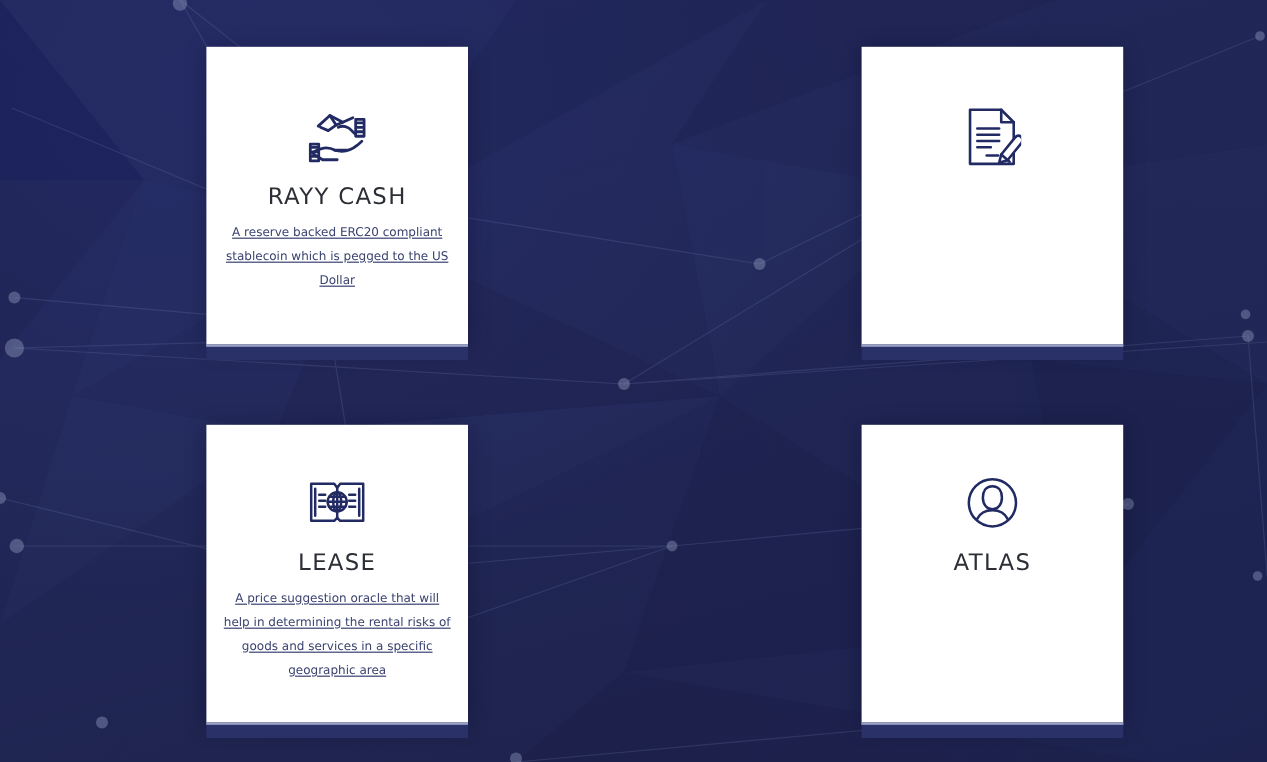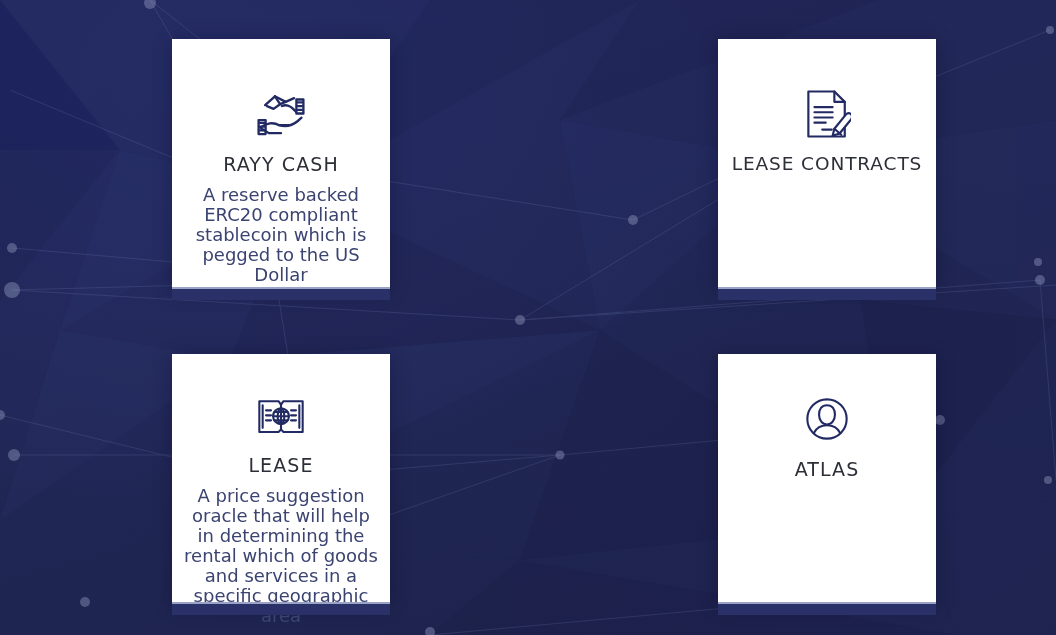--- a/index.html
+++ b/index.html
@@ -94,25 +94,26 @@
     letter-spacing: 1.1px;
     color: #2c2f36;
     font-weight: 400;
     text-align: center;
     white-space: nowrap;
   }
   .card-title.small { font-size: 18.5px; letter-spacing: 0.9px; }
 
   .card-desc {
     margin-top: 10px;
-    font-size: 18px;
+    font-size: 10px;
     line-height: 20px;
     color: #3b4370;
     text-align: center;
     max-width: 196px;
+    text-decoration: underline;
   }
 </style>
 </head>
 <body>
 
 <div id="stage">
 
   <svg id="bg-poly" viewBox="0 0 1056 635" preserveAspectRatio="none">
     <g fill="#ffffff" opacity="0.030">
       <polygon points="0,0 210,0 120,150"></polygon>
@@ -230,38 +231,37 @@
       <div class="icon-wrap">
         <svg viewBox="0 0 110 120" width="48" height="52">
           <path d="M12 8 H72 L96 32 V112 H12 Z"></path>
           <path d="M72 8 V32 H96"></path>
           <path d="M26 44 h42 M26 56 h42 M26 68 h42 M26 80 h26"></path>
           <path d="M44 96 h22"></path>
           <path d="M72 94 L98 62 Q104 55, 110 60 Q116 66, 110 73 L84 105 L68 110 Z" fill="#ffffff"></path>
           <path d="M72 94 L88 108"></path>
         </svg>
       </div>
-      <div class="card-title small">LEASE CONTRACTS</div>
     </div>
 
     <div class="card card-bottom tall">
       <div class="icon-wrap">
         <svg viewBox="0 0 120 100" width="50" height="42">
           <path d="M8 12 H54 L60 20 L66 12 H112 V86 H66 L60 80 L54 86 H8 Z"></path>
           <path d="M60 20 V80"></path>
           <path d="M16 22 V76 M104 22 V76"></path>
           <path d="M24 34 h12 M24 46 h12 M24 58 h12"></path>
           <path d="M84 34 h12 M84 46 h12 M84 58 h12"></path>
           <circle cx="60" cy="48" r="19"></circle>
           <ellipse cx="60" cy="48" rx="8" ry="19"></ellipse>
           <path d="M41 48 h38 M44 38 h32 M44 58 h32"></path>
         </svg>
       </div>
       <div class="card-title">LEASE</div>
-      <div class="card-desc">A price suggestion oracle that will help in determining the rental which of goods and services in a specific geographic area</div>
+      <div class="card-desc">A price suggestion oracle that will help in determining the rental risks of goods and services in a specific geographic area</div>
     </div>
 
     <div class="card card-bottom tall">
       <div class="icon-wrap">
         <svg viewBox="0 0 110 110" width="46" height="46">
           <circle cx="55" cy="55" r="47"></circle>
           <path d="M55 22 C42 22, 36 32, 36 45 C36 58, 44 68, 55 68 C66 68, 74 58, 74 45 C74 32, 68 22, 55 22 Z"></path>
           <path d="M24 88 C30 76, 42 70, 55 70 C68 70, 80 76, 86 88"></path>
         </svg>
       </div>

